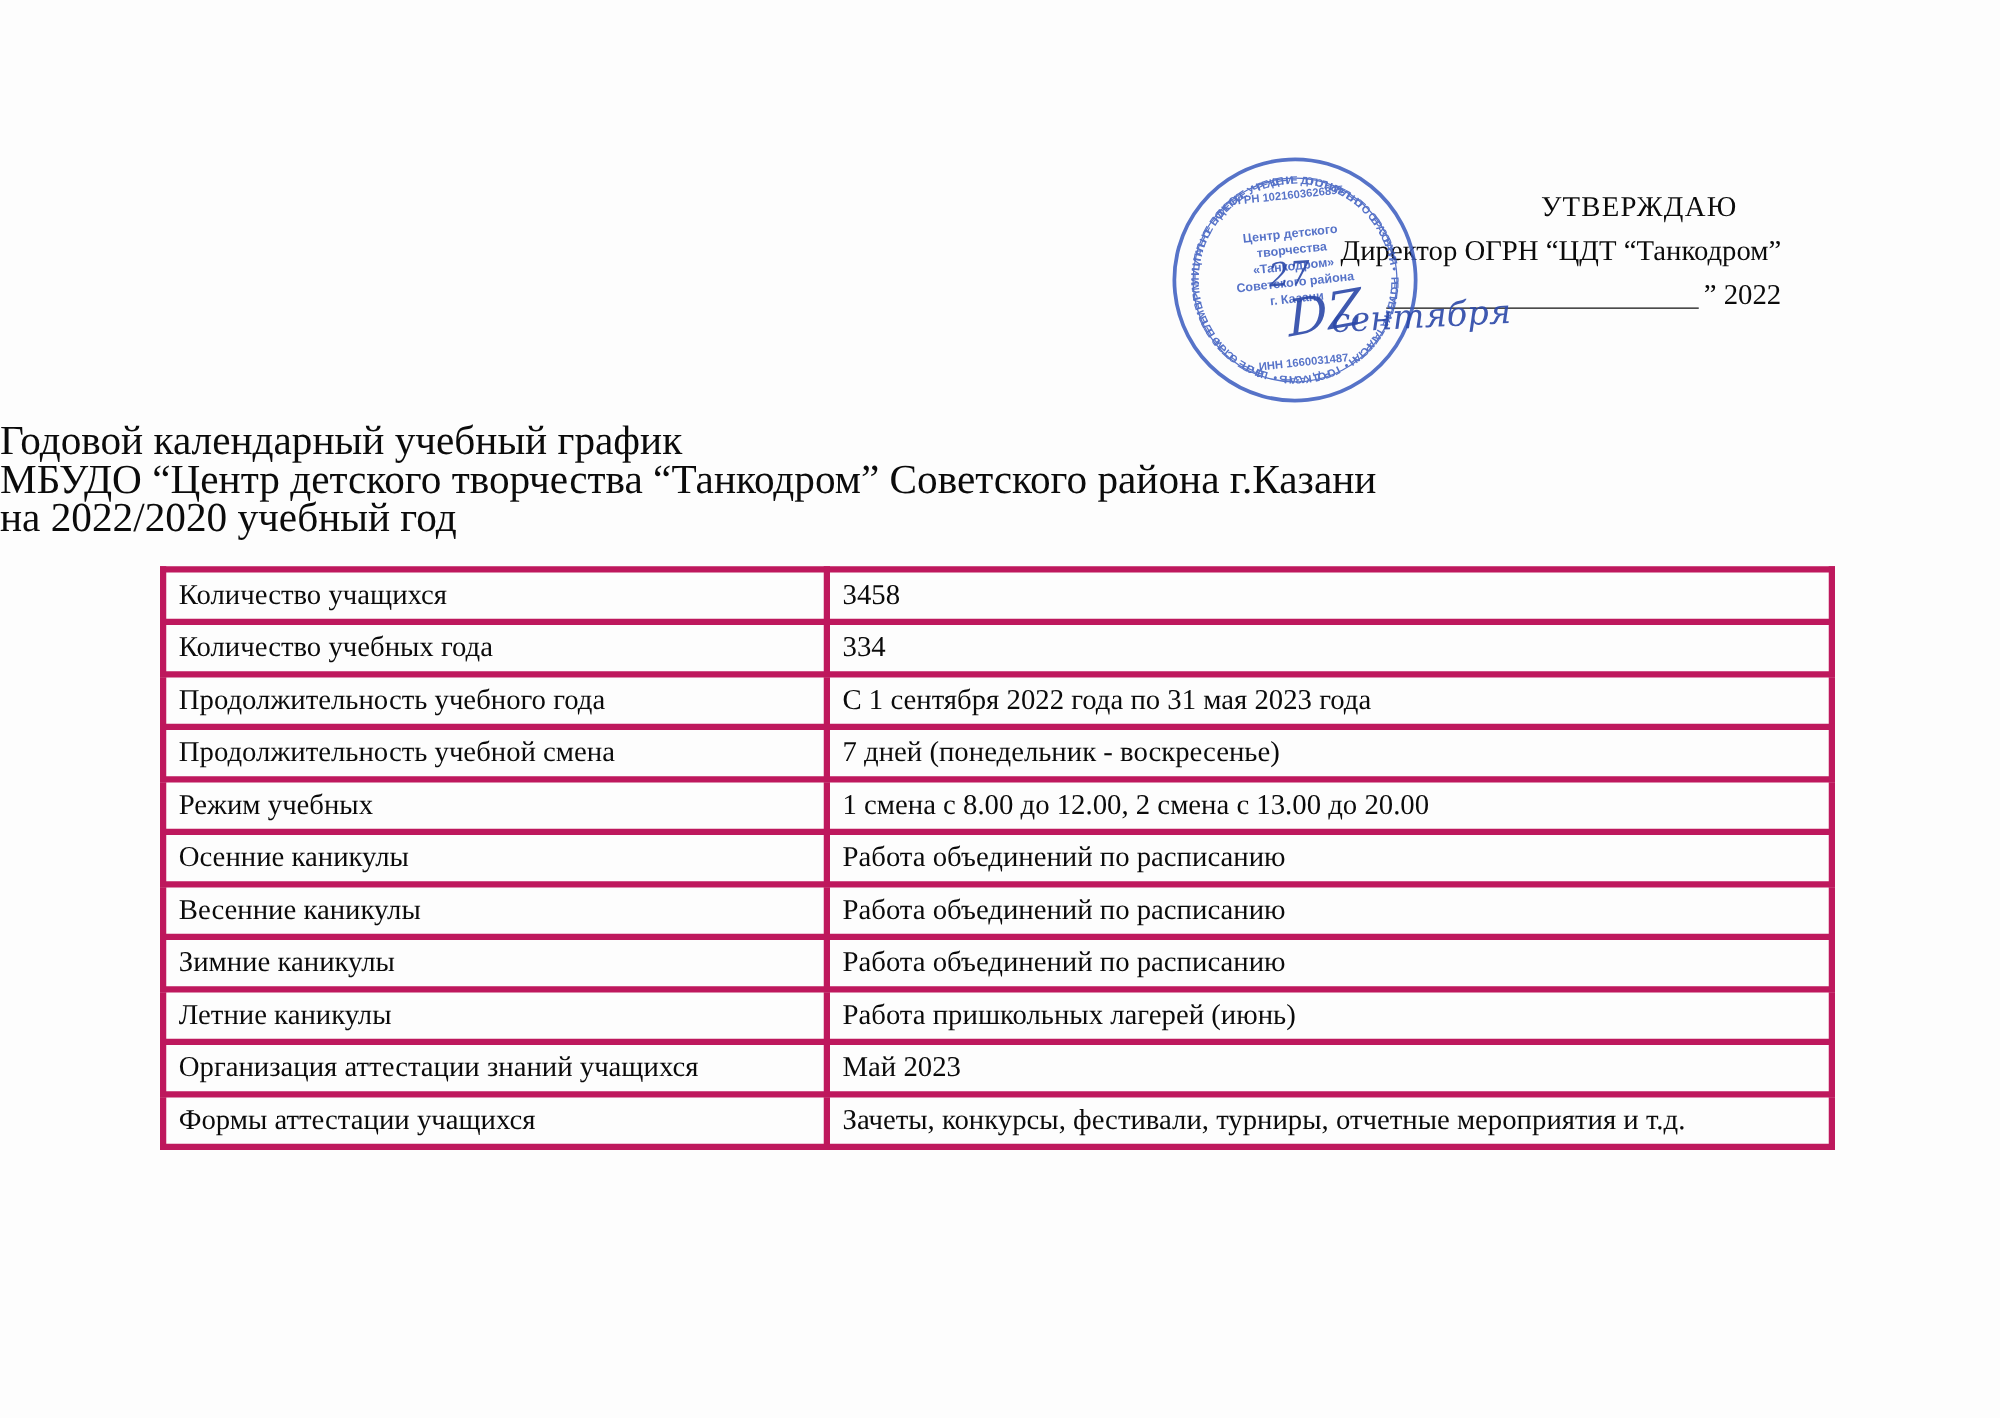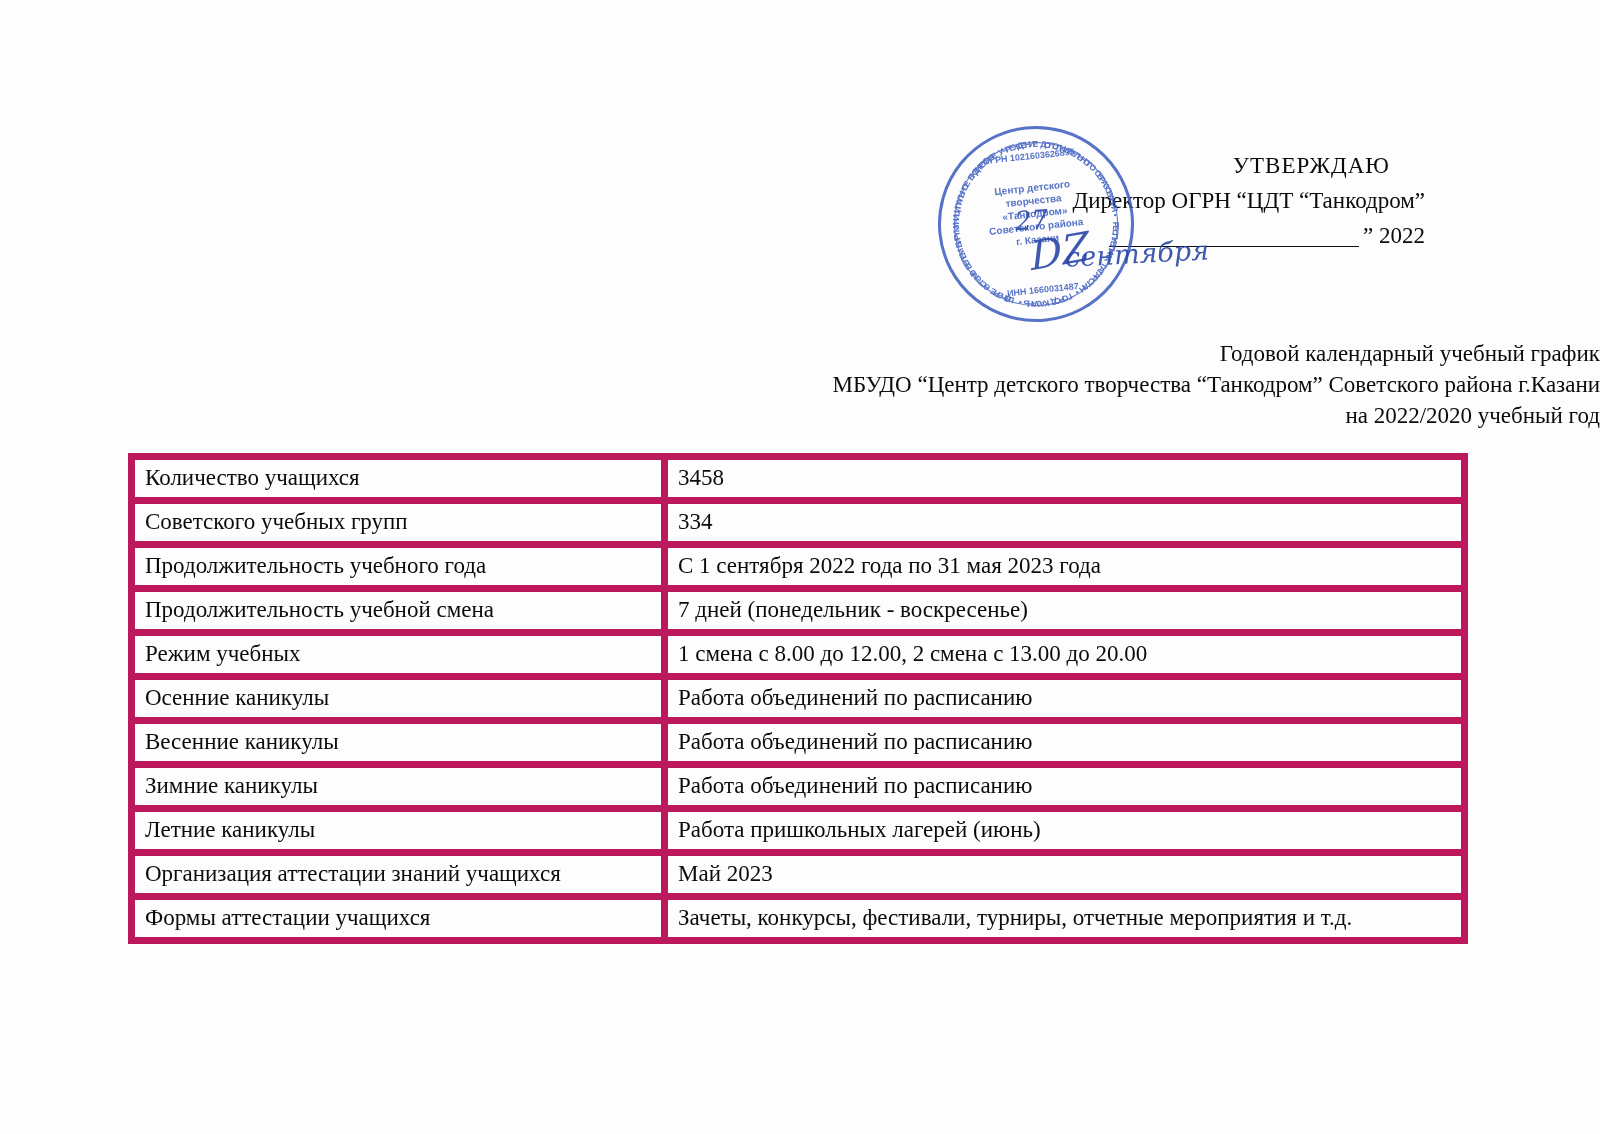--- a/index.html
+++ b/index.html
@@ -149,40 +149,40 @@
     opacity: .9;
     transform: rotate(-4deg);
   }
 
   
   .title {
     position: absolute;
     top: 338px;
     left: 0;
     width: 1600px;
-    text-align: right;
-    font-size: 23px;
+    text-align: left;
+    font-size: 33px;
     line-height: 31px;
   }
 
   
   .tbl-wrap {
     position: absolute;
     left: 128px;
     top: 453px;
     width: 1340px;
   }
   table.graphic {
     border-collapse: collapse;
     width: 100%;
     font-size: 23px;
     table-layout: fixed;
   }
   table.graphic td {
-    border: 7px solid #be185d;
+    border: 5px solid #be185d;
     padding: 3px 8px 4px 10px;
     vertical-align: top;
     line-height: 29px;
     height: 30px;
   }
   table.graphic td.k { width: 508px; }
   table.graphic td.v { }
   .last-row td { line-height: 30px; }
 </style>
 </head>
@@ -346,21 +346,21 @@
   </div>
 
   <div class="tbl-wrap">
     <table class="graphic">
       <tbody id="tbody">
           <tr>
             <td class="k">Количество учащихся</td>
             <td class="v">3458</td>
           </tr>
           <tr>
-            <td class="k">Советского учебных групп</td>
+            <td class="k">Количество учебных года</td>
             <td class="v">334</td>
           </tr>
           <tr>
             <td class="k">Продолжительность учебного года</td>
             <td class="v">С 1 сентября 2022 года по 31 мая 2023 года</td>
           </tr>
           <tr>
             <td class="k">Продолжительность учебной смена</td>
             <td class="v">7 дней (понедельник - воскресенье)</td>
           </tr>

